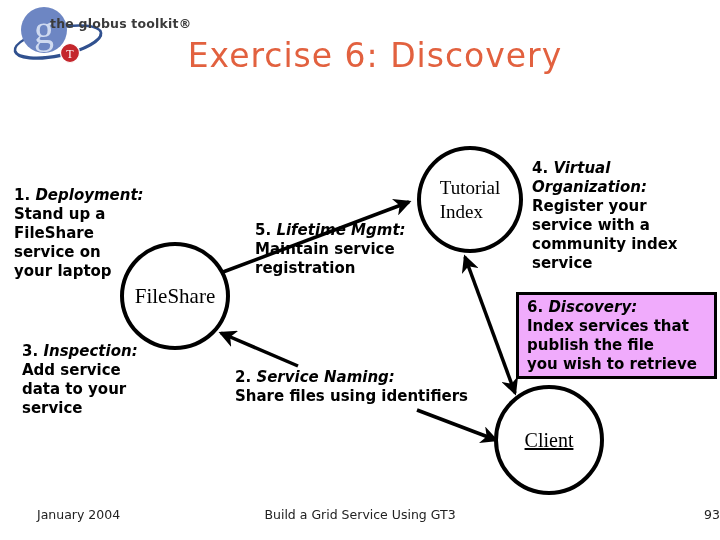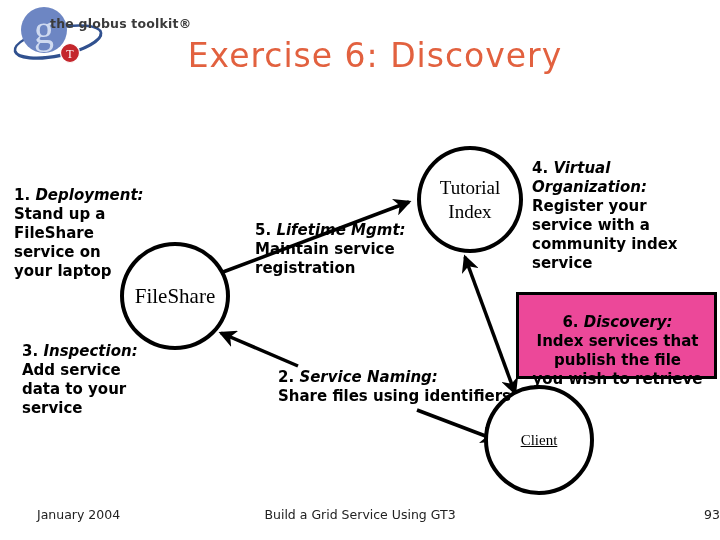--- a/index.html
+++ b/index.html
@@ -25,37 +25,36 @@
     position:absolute; left:140px; top:38px; width:470px;
     text-align:center; font:33px/1.1 "DejaVu Sans", sans-serif;
     letter-spacing:1px; color:#e2613f;
   }
 
   
   .ann { position:absolute; font:bold 15px/19px "DejaVu Sans", sans-serif; color:#000; }
   .ann .term { font-style:italic; }
   .ann .body { white-space:pre-line; font-style:normal; }
   .boxed {
-    border:3px solid #000; background:#ec4899; padding:18px 6px 3px 8px;
+    border:3px solid #000; background:#f0abfc; padding:3px 6px 3px 8px;
     box-sizing:border-box;
-    text-align:center;
   }
 
   
   .node {
     position:absolute; border:4px solid #000; border-radius:50%;
     background:#fff; box-sizing:border-box;
     display:flex; align-items:center; justify-content:center;
-    font-family:"Liberation Serif", serif; color:#000; text-align:center;
+    font-family:"Liberation Serif", serif; color:#000; text-align:left;
     z-index:3;
   }
   .node .lbl { white-space:pre-line; }
   .node-fileshare { left:120px; top:242px; width:110px; height:108px; font-size:21px; }
   .node-index     { left:417px; top:146px; width:106px; height:107px; font-size:19px; line-height:24px; }
-  .node-client    { left:484px; top:385px; width:110px; height:110px; font-size:15px;text-decoration:underline; }
+  .node-client    { left:494px; top:385px; width:110px; height:110px; font-size:20px;text-decoration:underline; }
 
   .overlay { position:absolute; left:0; top:0; z-index:2; }
   .ann { z-index:4; }
 
   
   .footer { position:absolute; left:0; top:507px; width:720px; height:20px;
     font:12.5px "DejaVu Sans", sans-serif; color:#222;padding-left:20px; }
   .footer .f-date { position:absolute; left:37px; top:0; }
   .footer .f-center { position:absolute; left:0; width:720px; text-align:center; top:0; }
   .footer .f-page { position:absolute; right:20px; top:0; }
@@ -111,21 +110,21 @@
 your laptop</div>
   </div>
 
   <div class="ann" style="left:255px; top:221px; width:175px;">
     <span class="num">5.</span>
     <span class="term">Lifetime Mgmt:</span>
     <div class="body">Maintain service
 registration</div>
   </div>
 
-  <div class="ann" style="left:235px; top:368px; width:260px;margin-left:43px;">
+  <div class="ann" style="left:235px; top:368px; width:260px;">
     <span class="num">2.</span>
     <span class="term">Service Naming:</span>
     <div class="body">Share files using identifiers</div>
   </div>
 
   <div class="ann" style="left:22px; top:342px; width:152px;">
     <span class="num">3.</span>
     <span class="term">Inspection:</span>
     <div class="body">Add service
 data to your

